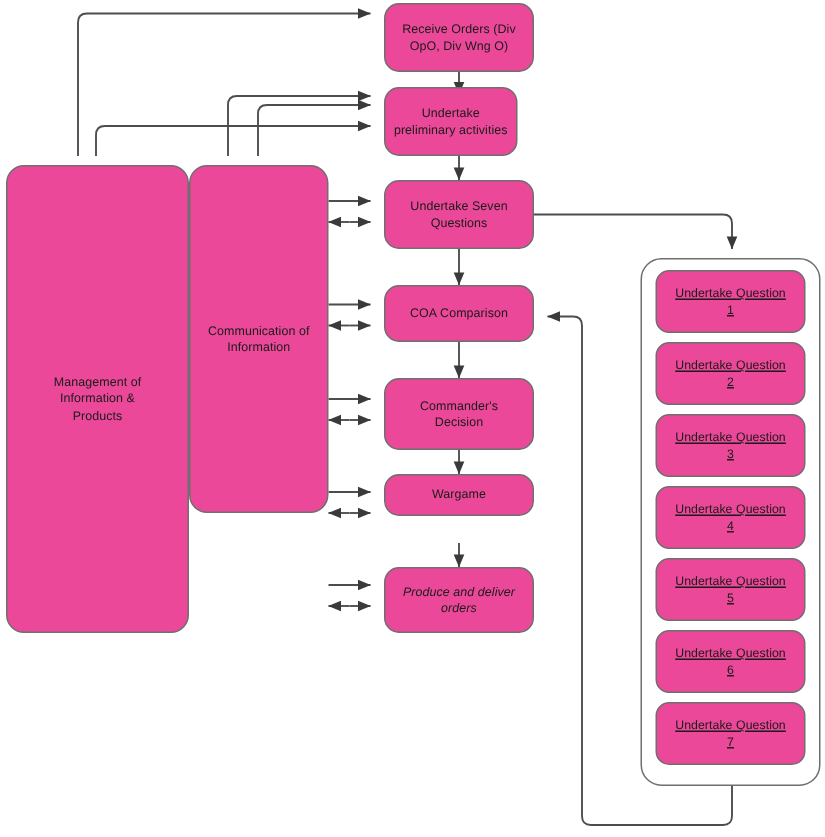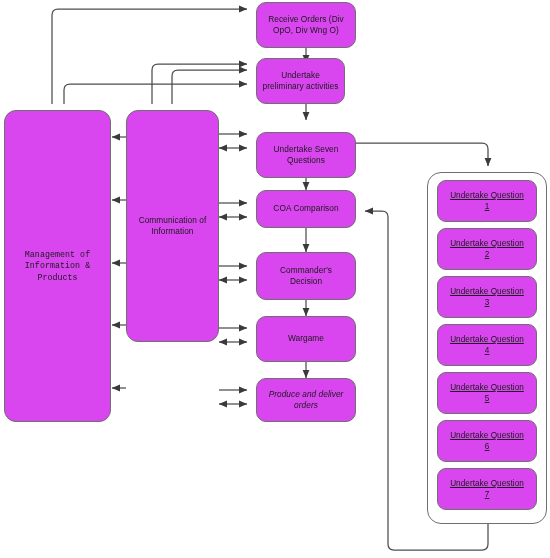--- a/index.html
+++ b/index.html
@@ -4,21 +4,21 @@
 <style>
   html,body{margin:0;padding:0;background:#ffffff;}
   body{width:550px;height:558px;overflow:hidden;font-family:"Liberation Sans",sans-serif;}
   #canvas{position:relative;width:550px;height:558px;background:#ffffff;}
   #wires{position:absolute;left:0;top:0;width:550px;height:558px;}
   .node{
     position:absolute;
     box-sizing:border-box;
     border:1px solid #6f6f6f;
     border-radius:10px;
-    background:#d946ef;
+    background:#ec4899;
     display:flex;
     align-items:center;
     justify-content:center;
     text-align:center;
     color:#1a1a1a;
     font-size:8.3px;
     line-height:11.5px;
     letter-spacing:0.05px;
     padding:2px 5px;
   }
@@ -109,56 +109,56 @@
         <path d="M487,222 L487,232" marker-end="url(#ah)"></path>
         <path d="M487,270 L487,280" marker-end="url(#ah)"></path>
         <path d="M487,318 L487,328" marker-end="url(#ah)"></path>
         <path d="M487,366 L487,376" marker-end="url(#ah)"></path>
         <path d="M487,414 L487,424" marker-end="url(#ah)"></path>
         <path d="M487,462 L487,472" marker-end="url(#ah)"></path>
       </g>
     </g>
   </svg>
 
-  <div class="node tall" style="left:4px;top:110px;width:107px;height:312px;font-family:Liberation Mono, monospace;">
+  <div class="node tall" style="left:4px;top:110px;width:122px;height:312px;">
     <span class="lbl">Management of
 Information  &amp;
 Products</span>
   </div>
 
   <div class="node tall" style="left:126px;top:110px;width:93px;height:232px;">
     <span class="lbl">Communication of
 Information</span>
   </div>
 
   <div class="node" style="left:256px;top:2px;width:100px;height:46px;">
     <span class="lbl">Receive Orders (Div
 OpO, Div Wng O)</span>
   </div>
 
   <div class="node" style="left:256px;top:58px;width:89px;height:46px;">
     <span class="lbl">Undertake
 preliminary activities</span>
   </div>
 
-  <div class="node" style="left:256px;top:132px;width:100px;height:46px;">
+  <div class="node" style="left:256px;top:120px;width:100px;height:46px;">
     <span class="lbl">Undertake Seven
 Questions</span>
   </div>
 
   <div class="node" style="left:256px;top:252px;width:100px;height:48px;">
     <span class="lbl">Commander's
 Decision</span>
   </div>
 
   <div class="node" style="left:256px;top:190px;width:100px;height:38px;">
     <span class="lbl">COA Comparison</span>
   </div>
 
-  <div class="node" style="left:256px;top:316px;width:100px;height:46px;">
+  <div class="node" style="left:256px;top:316px;width:100px;height:28px;">
     <span class="lbl">Wargame</span>
   </div>
 
   <div class="node" style="left:256px;top:378px;width:100px;height:44px;font-style:italic;">
     <span class="lbl">Produce and deliver
 orders</span>
   </div>
 
   <div class="group" style="left:427px;top:172px;width:120px;height:352px;"></div>
 

